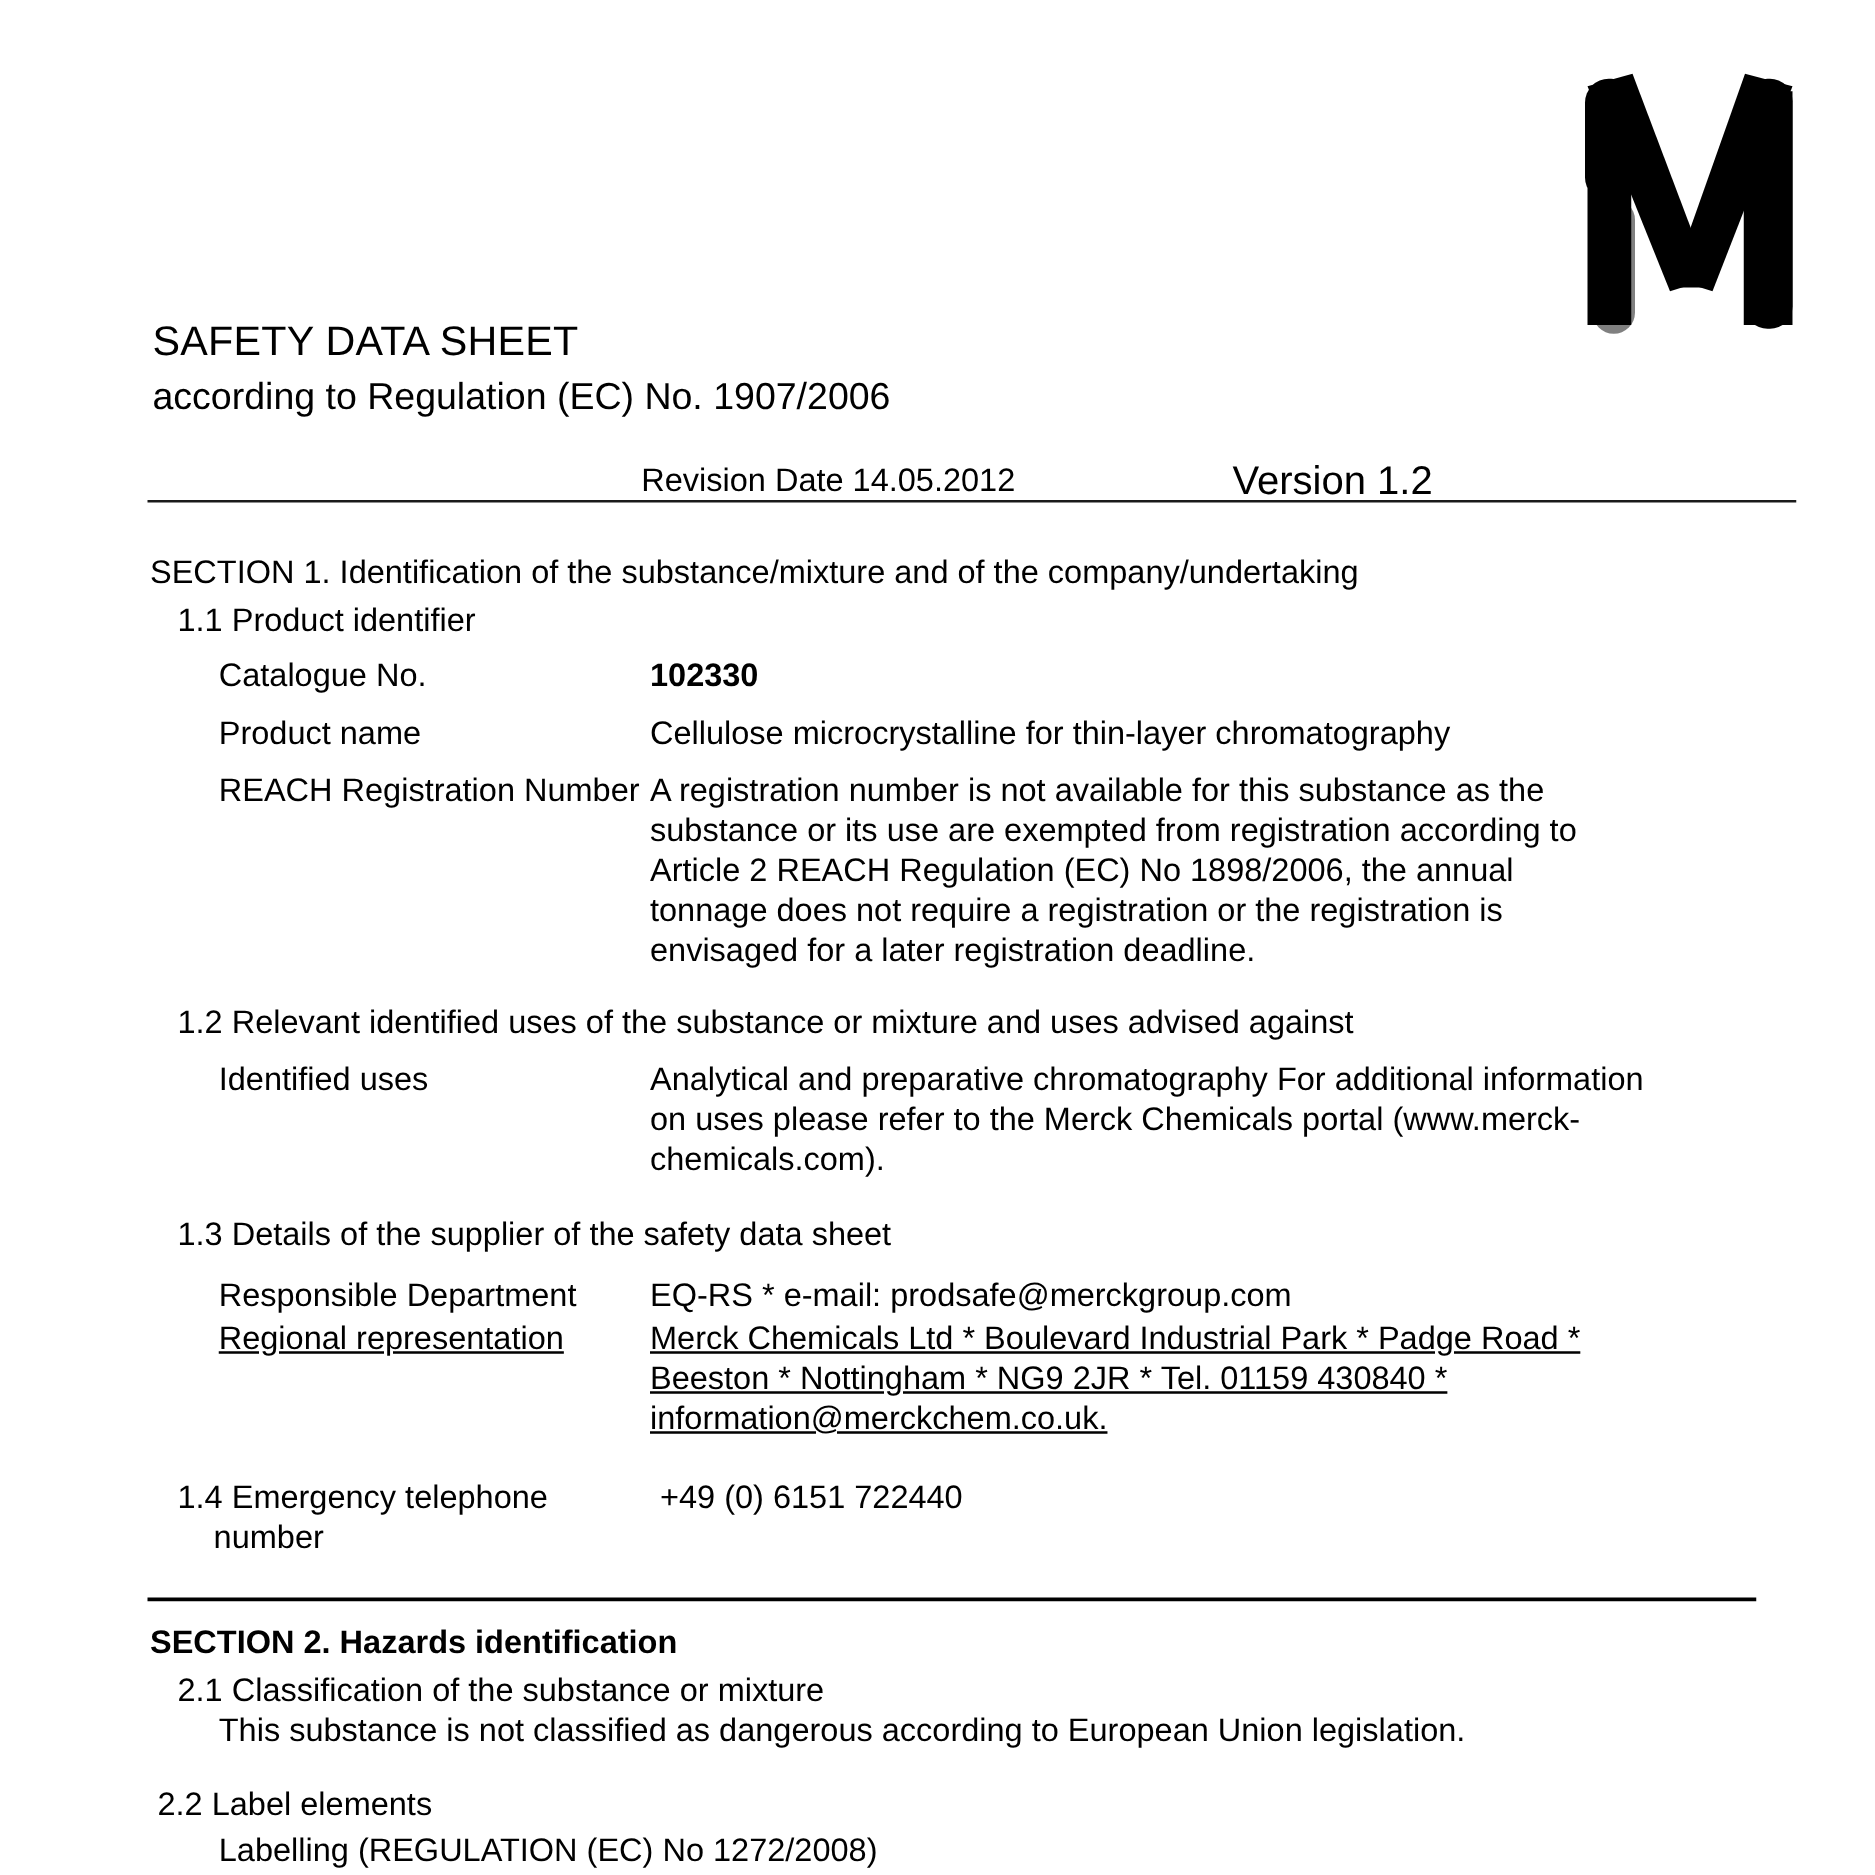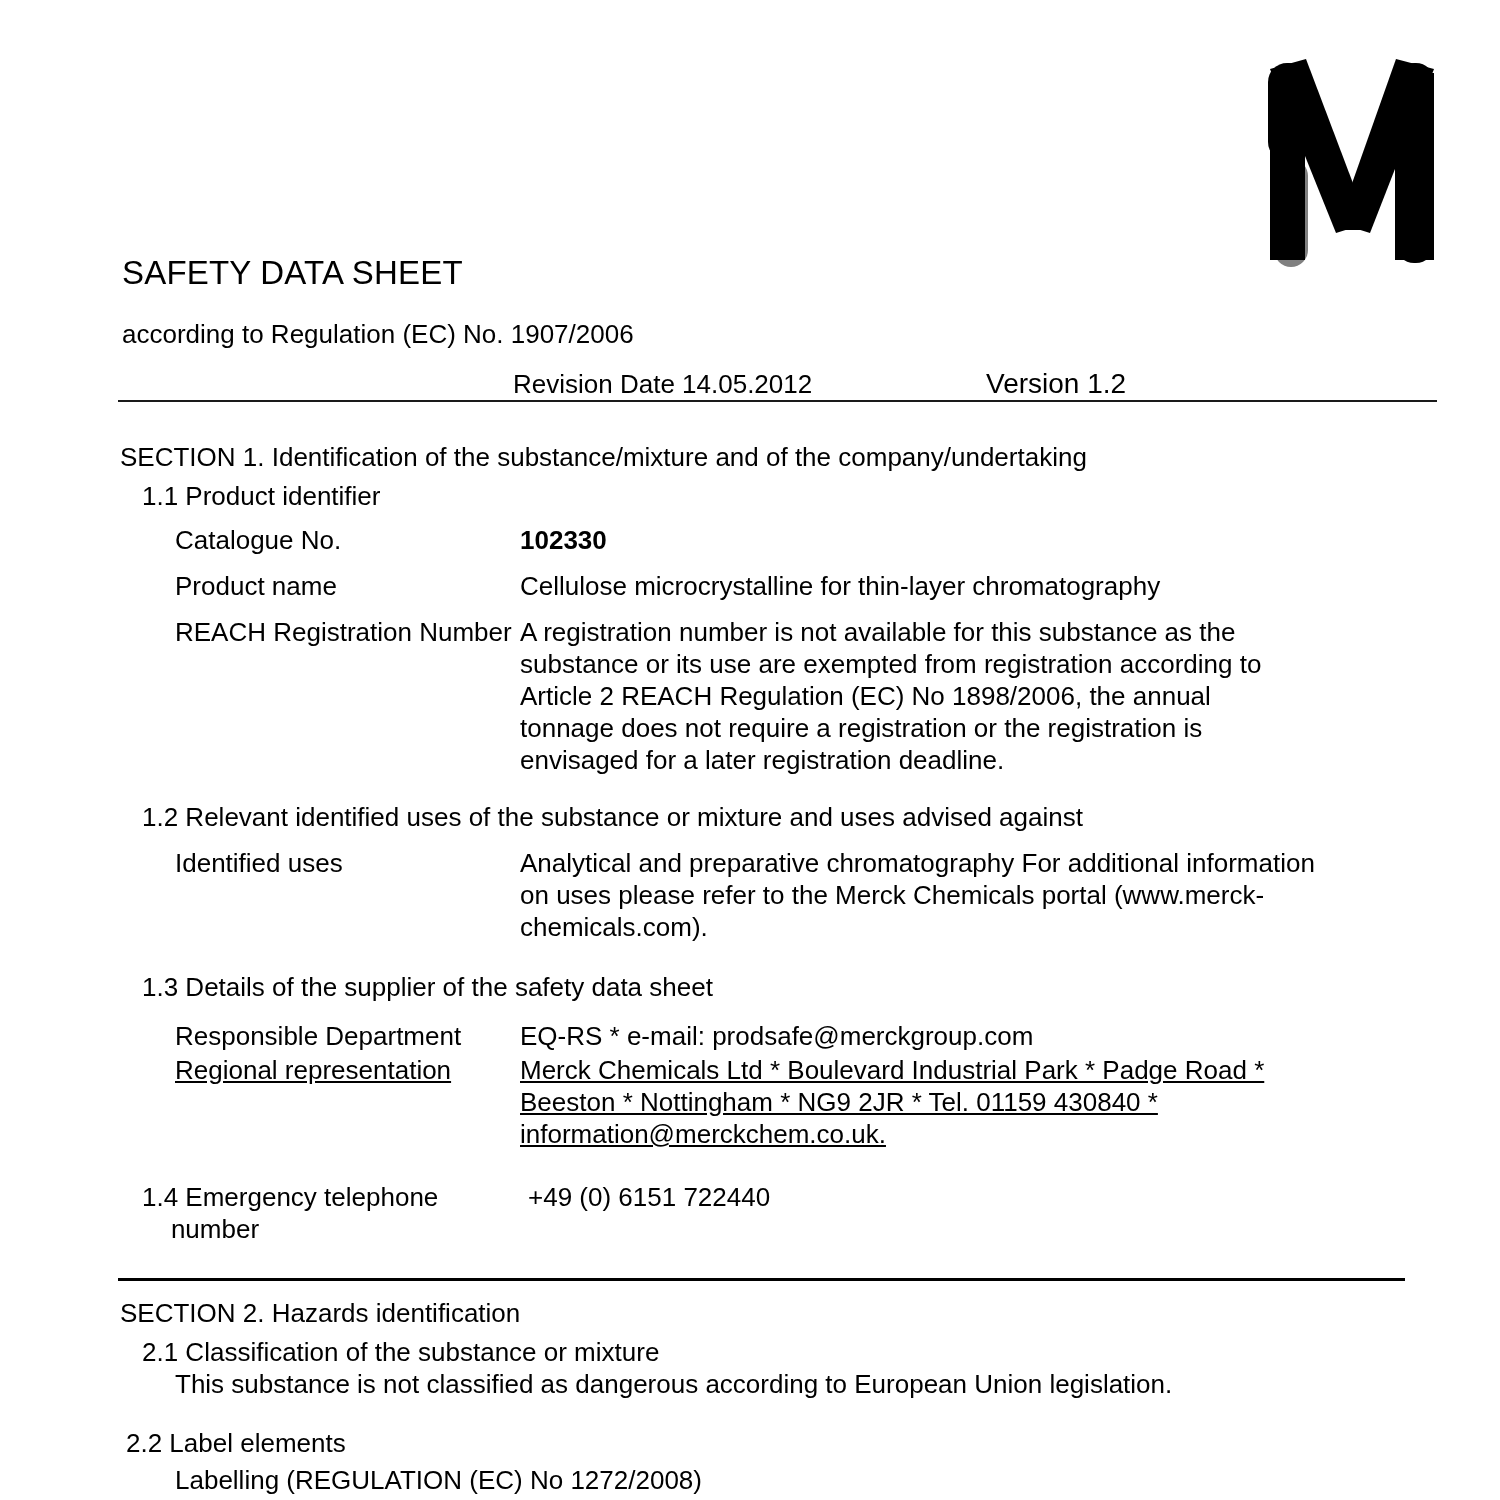--- a/index.html
+++ b/index.html
@@ -40,39 +40,39 @@
     left: 122px;
     top: 252px;
     font-size: 33px;
     line-height: 42px;
     letter-spacing: 0.2px;
     white-space: nowrap;
   }
   .doc-subtitle {
     position: absolute;
     left: 122px;
-    top: 314px;
-    font-size: 26px;
+    top: 298px;
+    font-size: 30px;
     line-height: 40px;
     white-space: nowrap;
   }
 
   .meta-revision {
     position: absolute;
     left: 513px;
     top: 368px;
     font-size: 26px;
     line-height: 32px;
     white-space: nowrap;
   }
   .meta-version {
     position: absolute;
     left: 986px;
     top: 368px;
-    font-size: 28px;
+    font-size: 32px;
     line-height: 32px;
     white-space: nowrap;
   }
 
   .rule-header {
     position: absolute;
     left: 118px;
     top: 400px;
     width: 1319px;
     height: 2px;
@@ -123,21 +123,21 @@
   .s1-3-head  { left: 142px;  top: 971px; }
   .lbl-resp   { left: 175px;  top: 1020px; }
   .val-resp   { left: 520px;  top: 1020px; }
   .lbl-reg    { left: 175px;  top: 1054px; text-decoration: underline; }
   .val-reg    { left: 520px;  top: 1054px; width: 790px; text-decoration: underline; }
 
   .lbl-emerg  { left: 142px;  top: 1181px; width: 330px; }
   .val-emerg  { left: 528px;  top: 1181px; }
 
   
-  .s2-head    { left: 120px;  top: 1297px; }
+  .s2-head    { left: 120px;  top: 1297px; font-weight: bold; }
   .s2-1-head  { left: 142px;  top: 1336px; }
   .s2-1-body  { left: 175px;  top: 1368px; }
   .s2-2-head  { left: 126px;  top: 1427px; }
   .s2-2-lab   { left: 175px;  top: 1464px; }
   .s2-2-ghs   { left: 175px;  top: 1496px; }
 </style>
 </head>
 <body>
 
 <div class="page">

